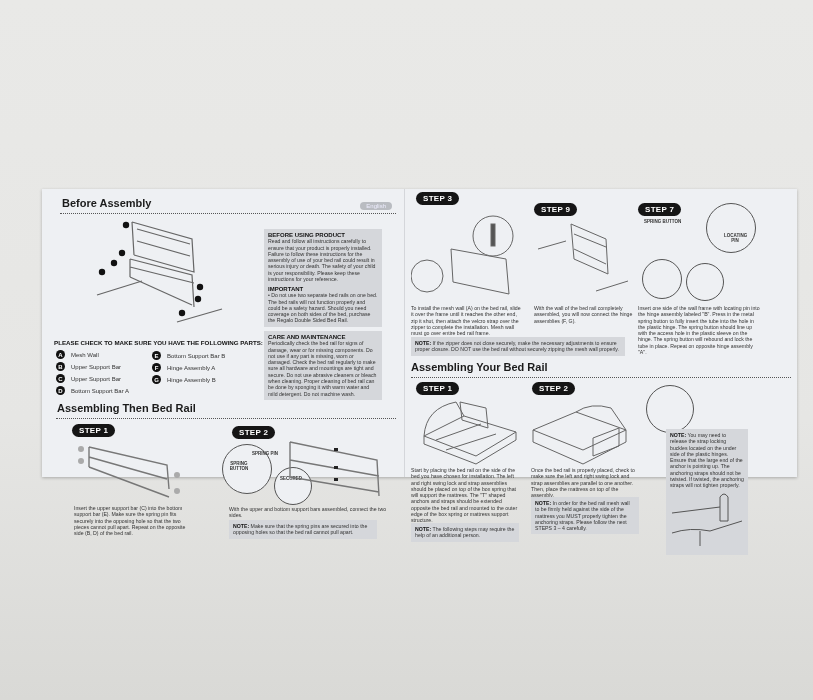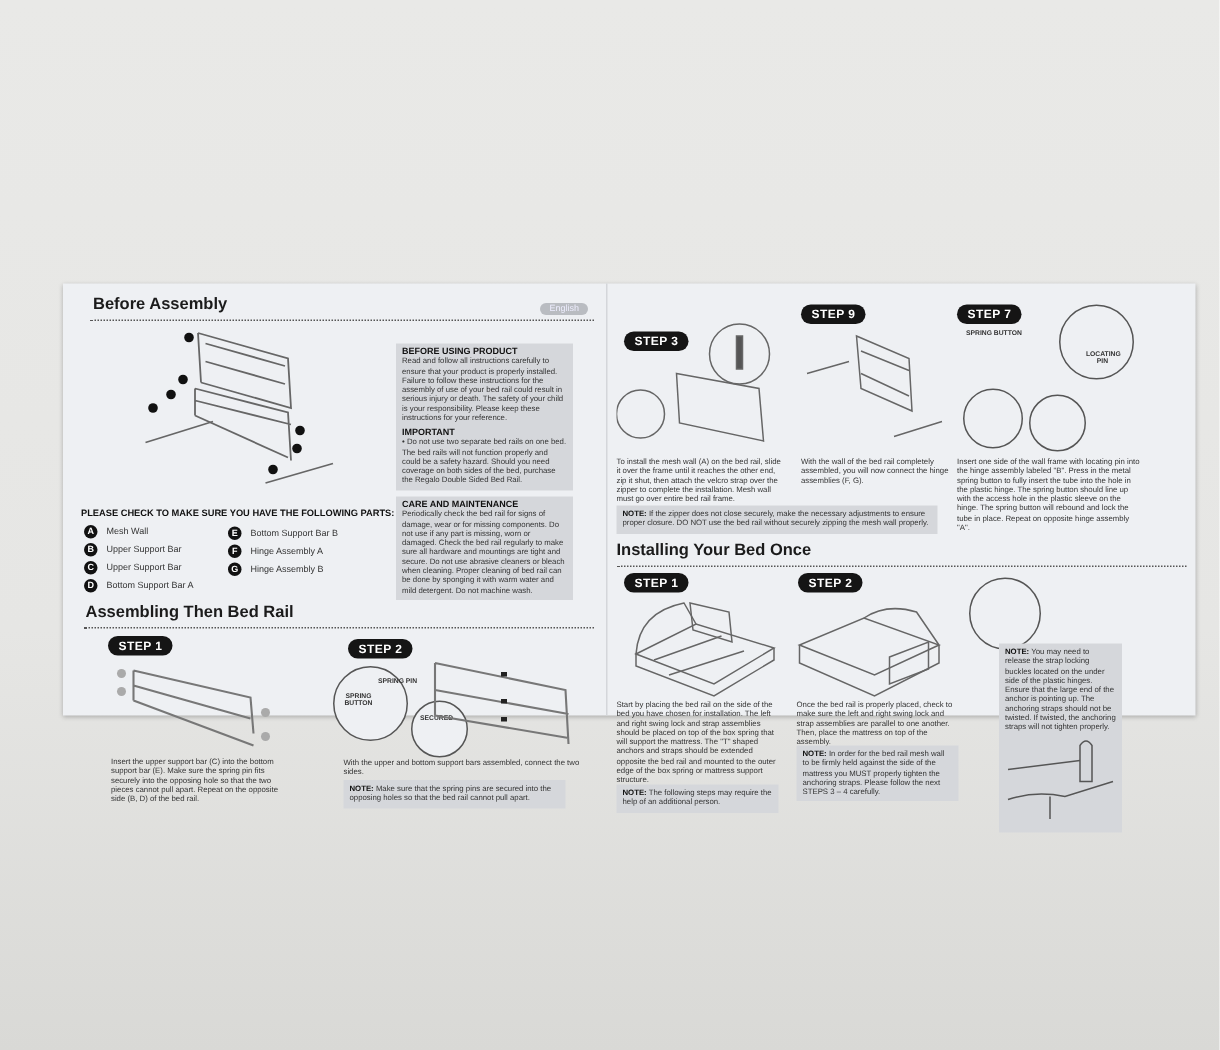--- a/index.html
+++ b/index.html
@@ -135,21 +135,21 @@
           <rect x="52" y="16" width="4" height="3"></rect>
           <rect x="52" y="34" width="4" height="3"></rect>
           <rect x="52" y="46" width="4" height="3"></rect>
         </g>
     </svg>
     <div class="txt" style="left:187px;top:317px;width:158px;">With the upper and bottom support bars assembled, connect the two sides.</div>
     <div class="box note" style="left:187px;top:331px;width:140px;"><b>NOTE:</b> <span>Make sure that the spring pins are secured into the opposing holes so that the bed rail cannot pull apart.</span></div>
   </div>
 
   <div class="page right">
-    <div class="step" style="left:10px;top:32px;">STEP 3</div>
+    <div class="step" style="left:10px;top:3px;">STEP 3</div>
     <svg style="left:5px;top:25px;" width="110" height="85" viewBox="0 0 110 85">
       <g stroke="#666" fill="none" stroke-width="1">
         <path d="M40 35 L95 45 L98 80 L42 68 Z"></path>
         <circle cx="82" cy="22" r="20" fill="#eef0f3"></circle>
         <rect x="80" y="10" width="4" height="22" fill="#555"></rect>
         <circle cx="16" cy="62" r="16" fill="#eef0f3"></circle>
       </g>
     </svg>
     <div class="txt" style="left:5px;top:116px;width:112px;">To install the mesh wall (A) on the bed rail, slide it over the frame until it reaches the other end, zip it shut, then attach the velcro strap over the zipper to complete the installation. Mesh wall must go over entire bed rail frame.</div>
 
@@ -165,21 +165,21 @@
     <div class="step" style="left:232px;top:14px;">STEP 7</div>
     <div class="lbl" style="left:238px;top:30px;">SPRING BUTTON</div>
     <div class="circ" style="left:300px;top:14px;width:48px;height:48px;"></div>
     <div class="lbl" style="left:318px;top:44px;width:22px;">LOCATING PIN</div>
     <div class="circ" style="left:236px;top:70px;width:38px;height:38px;"></div>
     <div class="circ" style="left:280px;top:74px;width:36px;height:36px;"></div>
     <div class="txt" style="left:232px;top:116px;width:122px;">Insert one side of the wall frame with locating pin into the hinge assembly labeled "B". Press in the metal spring button to fully insert the tube into the hole in the plastic hinge. The spring button should line up with the access hole in the plastic sleeve on the hinge. The spring button will rebound and lock the tube in place. Repeat on opposite hinge assembly "A".</div>
 
     <div class="box note" style="left:5px;top:148px;width:206px;"><b>NOTE:</b> <span>If the zipper does not close securely, make the necessary adjustments to ensure proper closure. DO NOT use the bed rail without securely zipping the mesh wall properly.</span></div>
 
-    <div class="sec-title" style="left:5px;top:172px;">Installing Your Bed Once</div>
+    <div class="sec-title" style="left:5px;top:172px;">Assembling Your Bed Rail</div>
     <div class="dots" style="left:5px;right:6px;top:188px;"></div>
 
     <div class="step" style="left:10px;top:193px;">STEP 1</div>
     <svg style="left:10px;top:205px;" width="105" height="72" viewBox="0 0 105 72">
       <g stroke="#666" fill="none" stroke-width="1">
         <path d="M8 42 L60 62 L100 38 L48 22 Z"></path>
         <path d="M8 42 L8 50 L60 70 L100 46 L100 38"></path>
         <path d="M8 42 Q10 14 40 8 L48 22"></path>
         <path d="M44 8 L70 14 L72 34 L46 26 Z"></path>
         <path d="M20 46 L65 30 M30 56 L80 40"></path>

